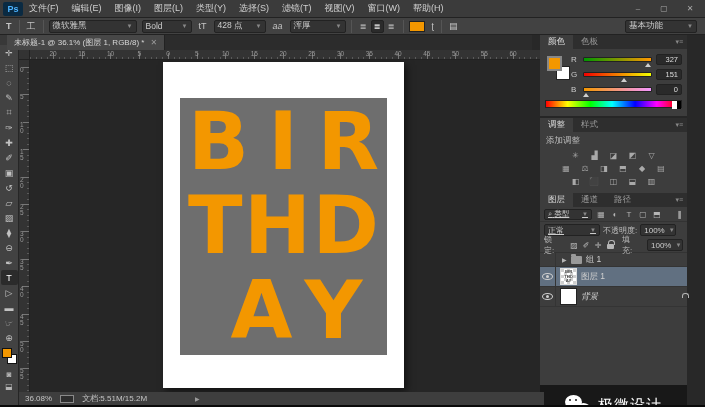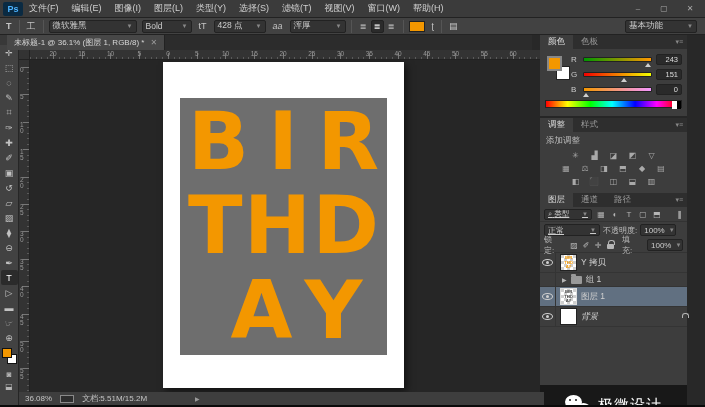--- a/index.html
+++ b/index.html
@@ -342,21 +342,21 @@
         <div class="cswatches">
           <span class="c-fg" id="c-fg" style="background: rgb(243, 151, 0);"></span>
           <span class="c-bg"></span>
         </div>
         <div class="channels" id="channels">
             <div class="chan">
               <span class="lbl">R</span>
               <div class="slider" style="background: linear-gradient(90deg, rgb(0, 151, 0), rgb(255, 151, 0));">
                 <span class="handle" style="left: 95%;"></span>
               </div>
-              <span class="val">243</span>
+              <span class="val">327</span>
             </div>
             <div class="chan">
               <span class="lbl">G</span>
               <div class="slider" style="background: linear-gradient(90deg, rgb(243, 0, 0), rgb(243, 255, 0));">
                 <span class="handle" style="left: 59%;"></span>
               </div>
               <span class="val">151</span>
             </div>
             <div class="chan">
               <span class="lbl">B</span>
@@ -448,31 +448,20 @@
               <span class="padlock"></span>
             </span>
           </span>
         <span>填充:</span>
         <span class="combo mini-combo">
           <span>100%</span>
             <span class="arr">▼</span>
         </span>
       </div>
       <div class="layer-list" id="layer-list">
-          <div class="layer-row">
-            <div class="eye-cell">
-              <span class="eye"></span>
-            </div>
-            <span class="thumb">
-              <span class="mini-text" style="color: rgb(243, 151, 0);">BIR
-THD
-AY</span>
-            </span>
-            <span class="layer-name">Y 拷贝</span>
-          </div>
           <div class="layer-row small">
             <div class="eye-cell"></div>
             <span class="caret">▶</span>
             <span class="folder"></span>
             <span class="layer-name">组 1</span>
           </div>
           <div class="layer-row selected">
             <div class="eye-cell">
               <span class="eye"></span>
             </div>

